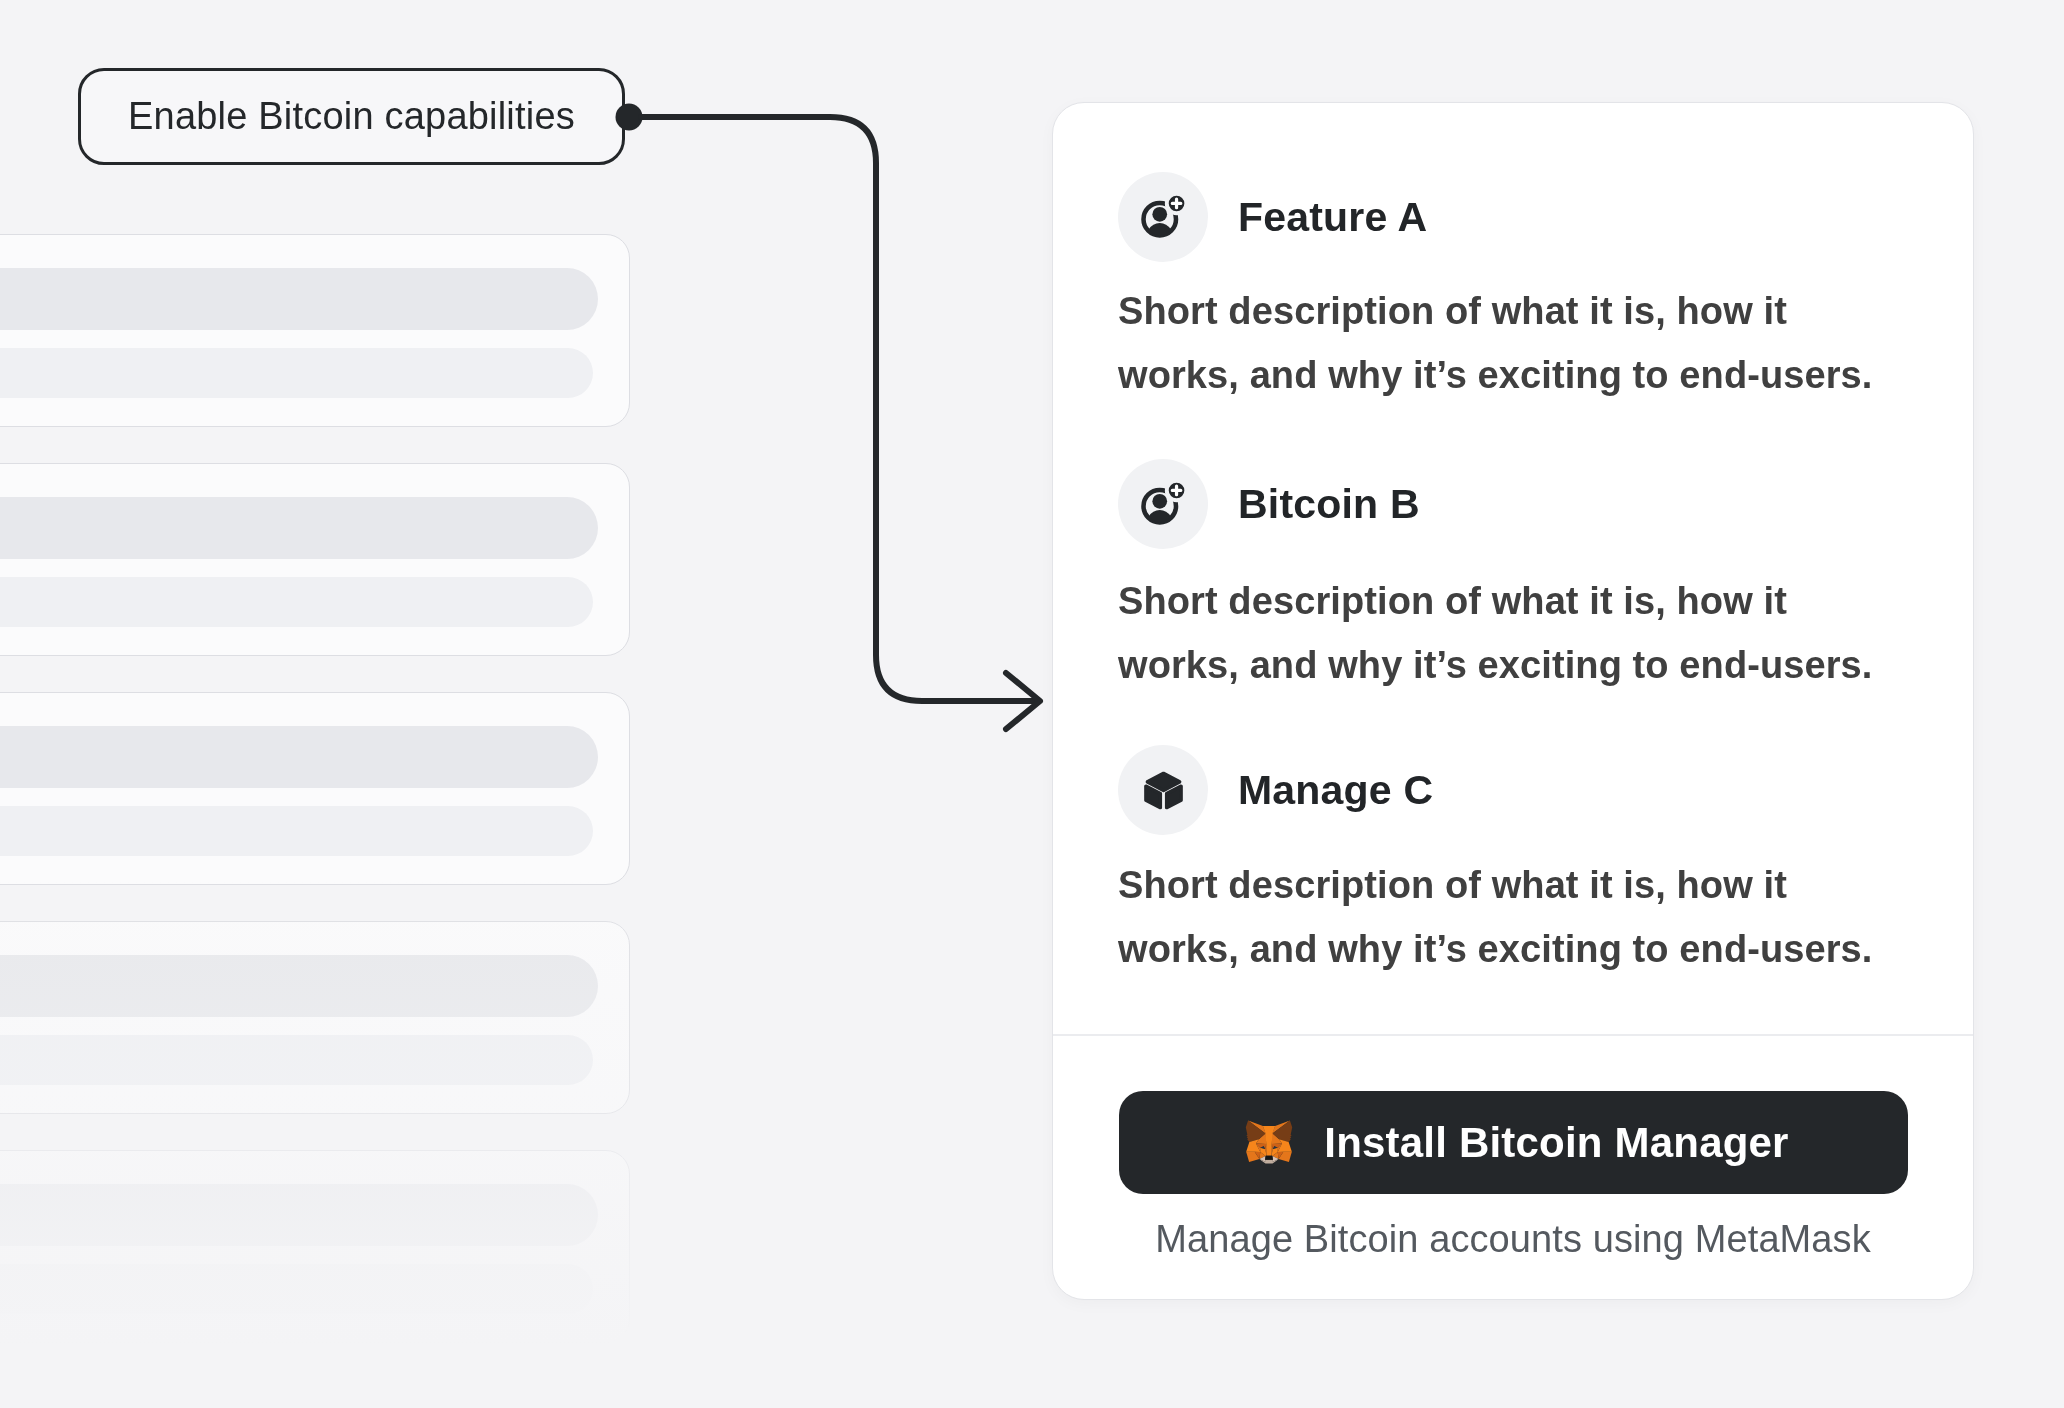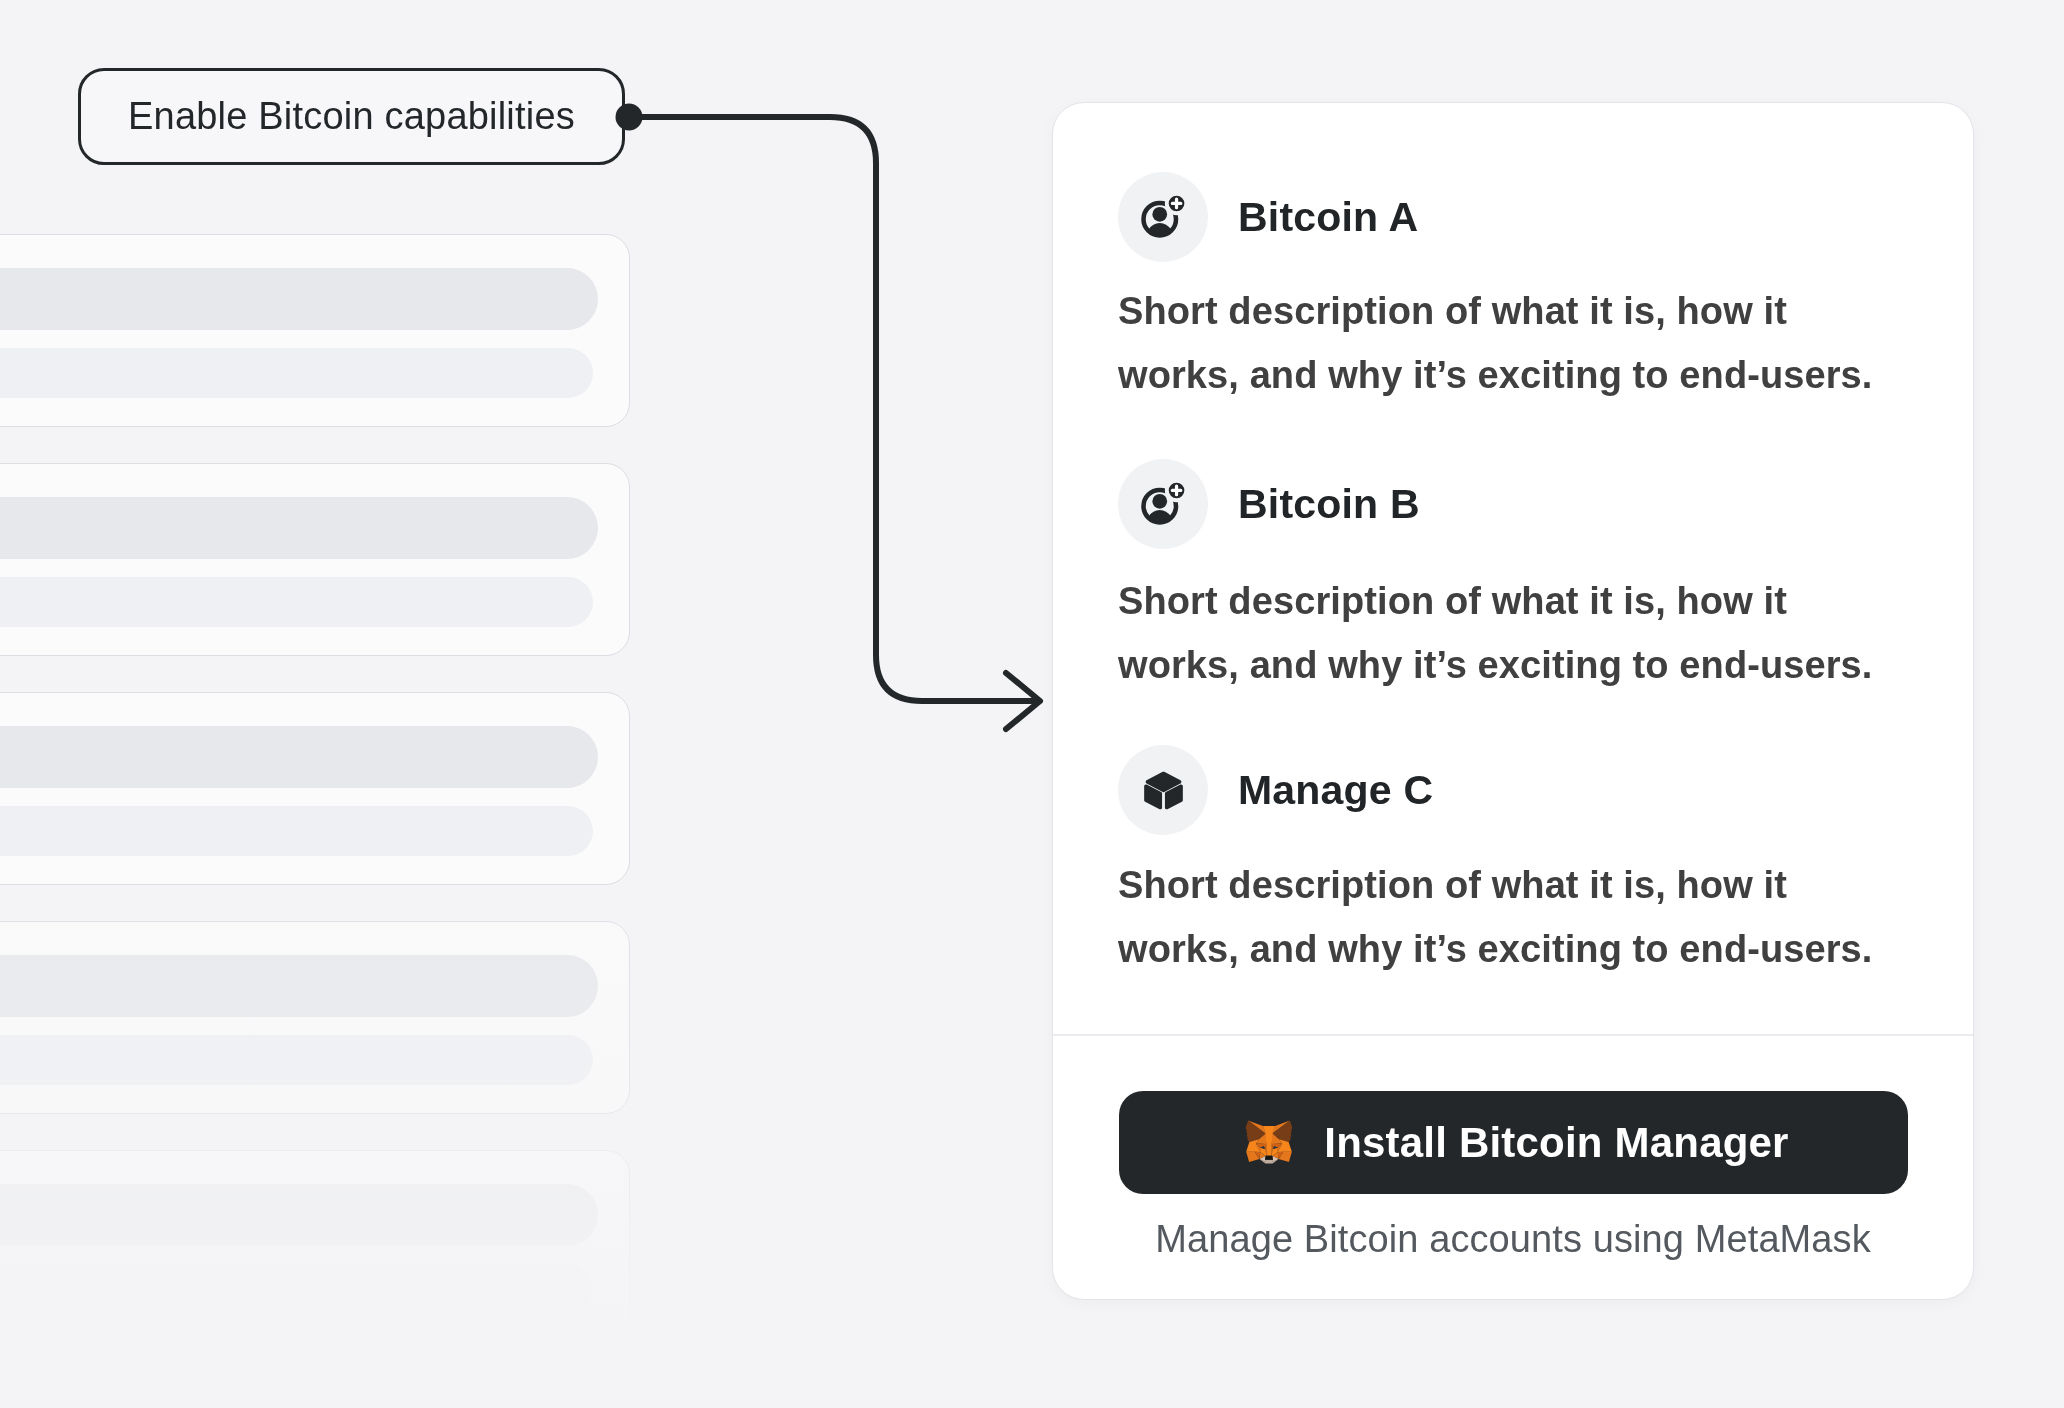--- a/index.html
+++ b/index.html
@@ -154,21 +154,21 @@
     <div class="feature" style="top:69px">
       <div class="icon-circle">
         <svg width="52" height="52" viewBox="0 0 48 48">
           <circle cx="21" cy="26" r="15" fill="none" stroke="#24272a" stroke-width="4.2"></circle>
           <circle cx="21" cy="21.5" r="6.8" fill="#24272a"></circle>
           <path d="M10.8 35.6 Q14.5 29.6 21 29.6 Q27.5 29.6 31.2 35.6 Q27 40.8 21 40.8 Q15 40.8 10.8 35.6 Z" fill="#24272a"></path>
           <circle cx="36.5" cy="11.5" r="9" fill="#24272a" stroke="#f1f2f4" stroke-width="3.6"></circle>
           <path d="M36.5 7.6 V15.4 M32.6 11.5 H40.4" stroke="#ffffff" stroke-width="3" stroke-linecap="round"></path>
         </svg>
       </div>
-      <div class="feature-title">Bitcoin A</div>
+      <div class="feature-title">Feature A</div>
     </div>
     <div class="desc" style="top:176px">
       <div>Short description of what it is, how it</div>
       <div>works, and why it’s exciting to end-users.</div>
     </div>
 
     <div class="feature" style="top:356px">
       <div class="icon-circle">
         <svg width="52" height="52" viewBox="0 0 48 48">
           <circle cx="21" cy="26" r="15" fill="none" stroke="#24272a" stroke-width="4.2"></circle>

